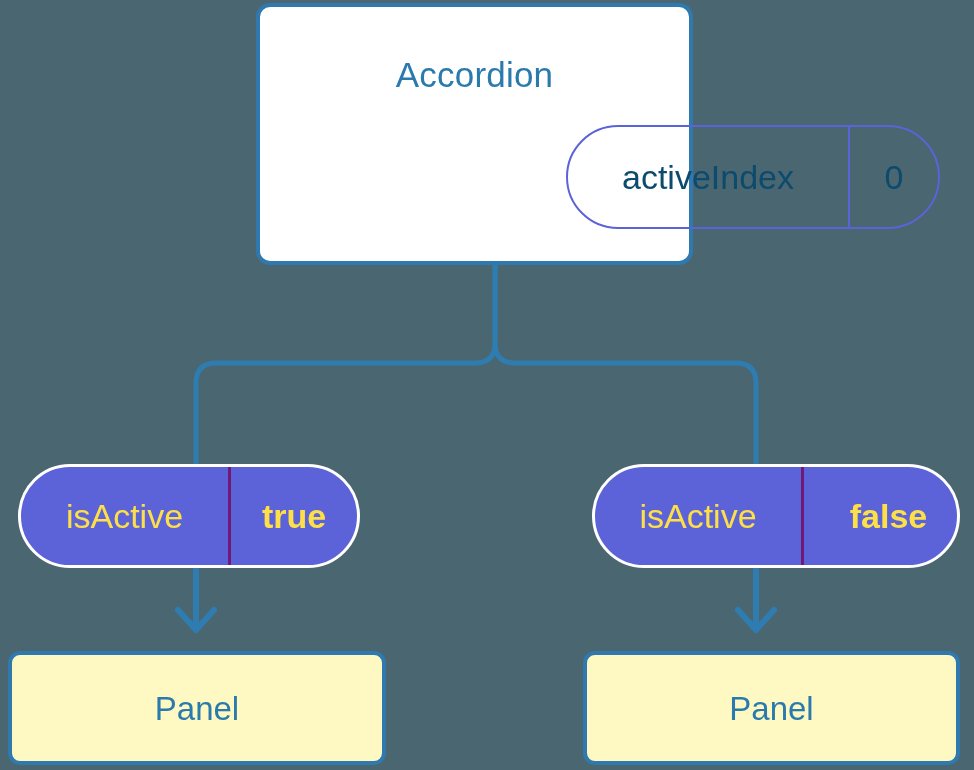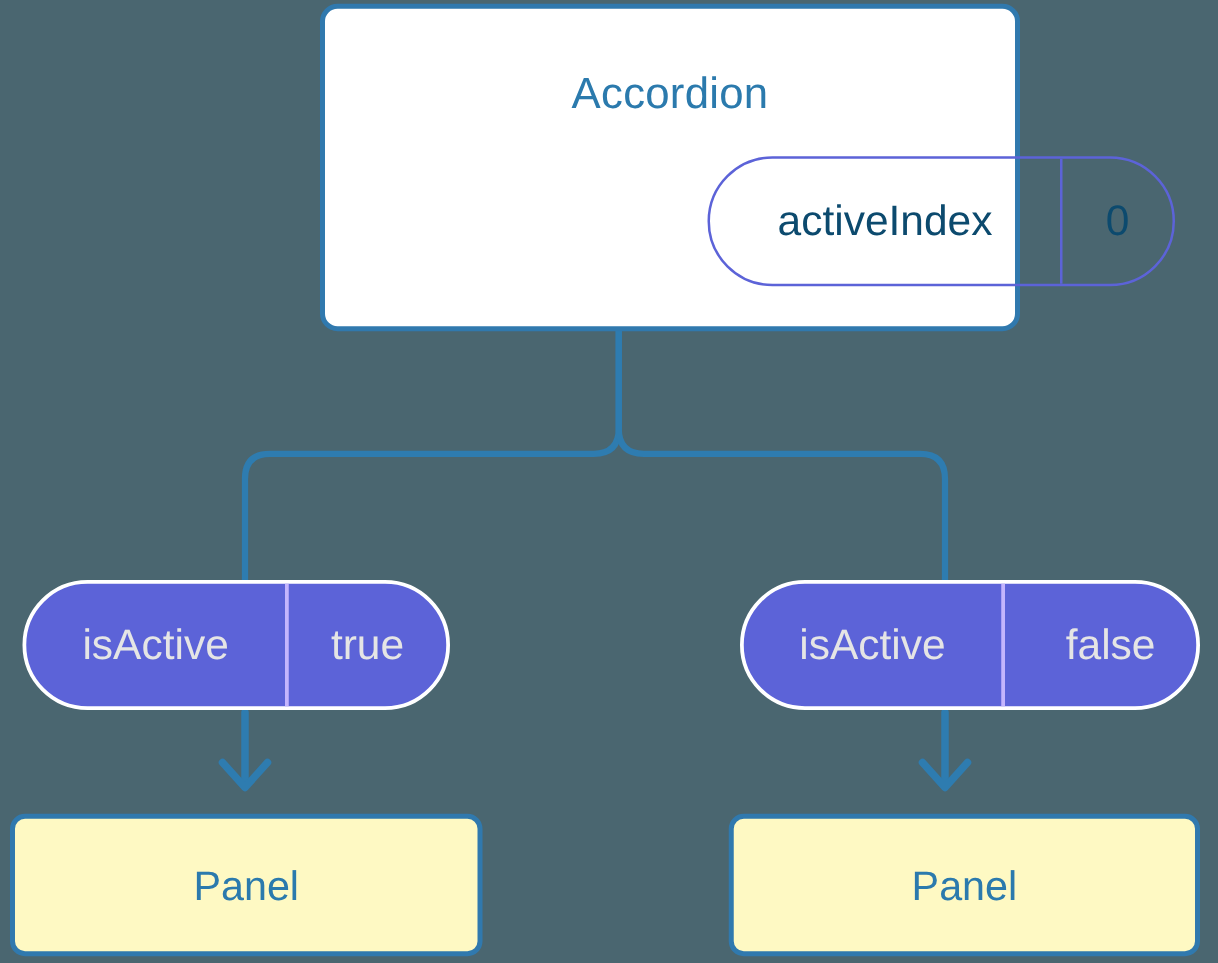--- a/index.html
+++ b/index.html
@@ -20,21 +20,21 @@
     position:absolute;
     background:#ffffff;
     border:4px solid #3079ae;
     border-radius:14px;
     box-sizing:border-box;
     z-index:2;
     display:flex;
     flex-direction:column;
     align-items:center;
   }
-  #accordion-card{left:256px;top:3px;width:560px;height:262px;}
+  #accordion-card{left:256px;top:3px;width:437px;height:262px;}
   .card-title{
     color:#2b7aad;
     font-size:35px;
     line-height:1;
     margin-top:50px;
     letter-spacing:.2px;
     white-space:nowrap;
   }
 
   
@@ -58,28 +58,28 @@
 
   
   .pill-filled{
     position:absolute;
     height:104px;
     background:#5c63d8;
     border:3px solid #ffffff;
     border-radius:54px;
     box-sizing:border-box;
     display:flex;align-items:stretch;
-    color:#e5e5e5;
+    color:#fde047;
     z-index:2;
   }
   .pill-filled .k,.pill-filled .v{
     display:flex;align-items:center;justify-content:center;
     font-size:34px;line-height:1;white-space:nowrap;
   }
-  .pill-filled .v{border-left:3px solid #c4b5fd;}
+  .pill-filled .v{border-left:3px solid #701a75;font-weight:bold;}
 
   #pill-left{left:18px;top:464px;width:342px;}
   #pill-left .k{width:207px;}
   #pill-left .v{flex:1;}
 
   #pill-right{left:592px;top:464px;width:368px;}
   #pill-right .k{width:206px;}
   #pill-right .v{flex:1;padding-left:16px;}
 
   

